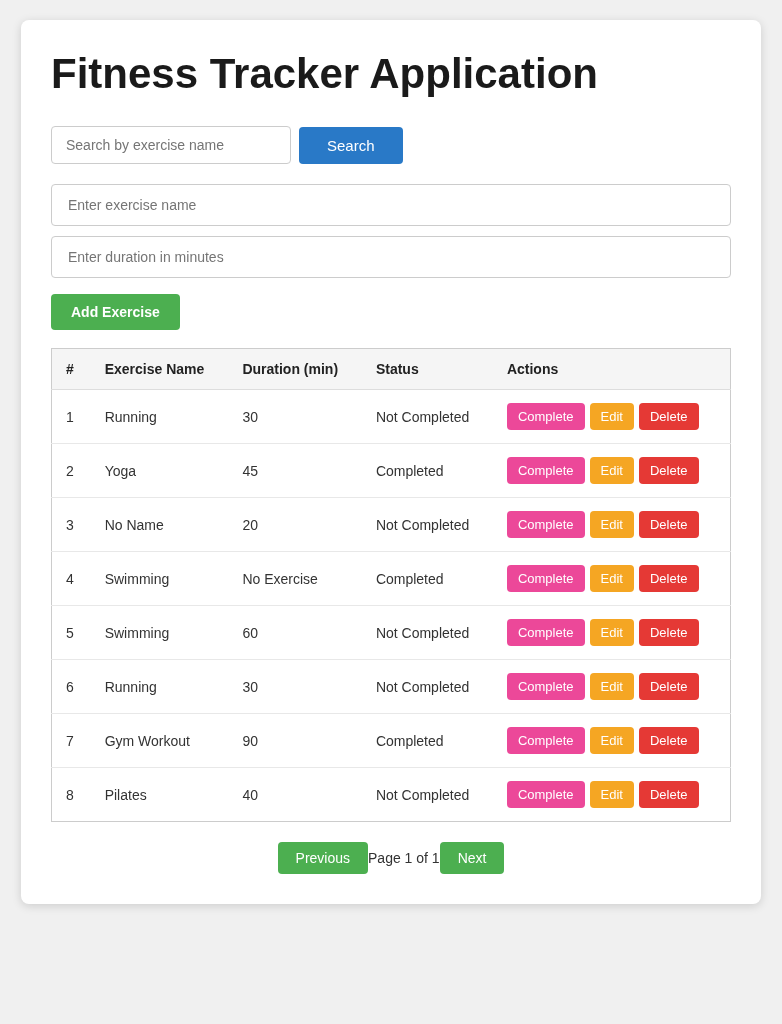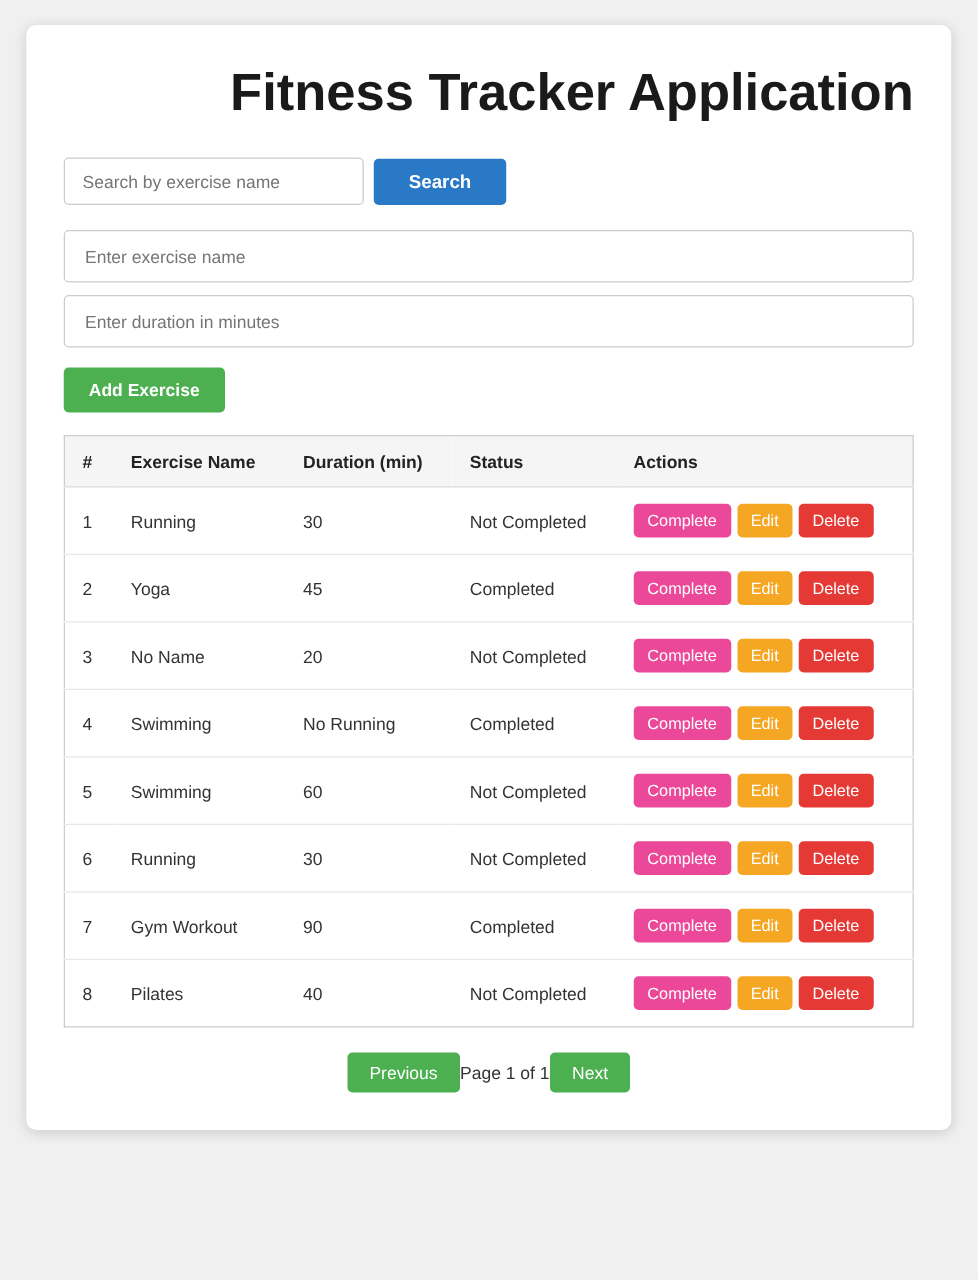--- a/index.html
+++ b/index.html
@@ -13,21 +13,21 @@
       padding: 20px;
     }
     .app-container {
       background: #fff;
       border-radius: 8px;
       box-shadow: 0 2px 10px rgba(0,0,0,0.15);
       width: 740px;
       padding: 30px 30px 30px 30px;
     }
     .app-title {
-      text-align: right;
+      text-align: left;
       font-size: 42px;
       font-weight: 900;
       color: #1a1a1a;
       line-height: 1.15;
       margin-bottom: 28px;
     }
     .search-row {
       display: flex;
       gap: 8px;
       margin-bottom: 20px;
@@ -42,21 +42,21 @@
       width: 240px;
       outline: none;
     }
     .search-btn {
       background: #2979c7;
       color: #fff;
       border: none;
       border-radius: 4px;
       padding: 10px 28px;
       font-size: 15px;
-      font-weight: bold;
+      font-weight: normal;
       cursor: pointer;
     }
     .form-section {
       display: flex;
       flex-direction: column;
       gap: 10px;
       margin-bottom: 16px;
     }
     .form-input {
       border: 1px solid #ccc;
@@ -235,21 +235,21 @@
             <div class="action-btns">
               <button class="btn-complete">Complete</button>
               <button class="btn-edit">Edit</button>
               <button class="btn-delete">Delete</button>
             </div>
           </td>
         </tr>
         <tr>
           <td>4</td>
           <td>Swimming</td>
-          <td>No Running</td>
+          <td>No Exercise</td>
           <td>Completed</td>
           <td>
             <div class="action-btns">
               <button class="btn-complete">Complete</button>
               <button class="btn-edit">Edit</button>
               <button class="btn-delete">Delete</button>
             </div>
           </td>
         </tr>
         <tr>

